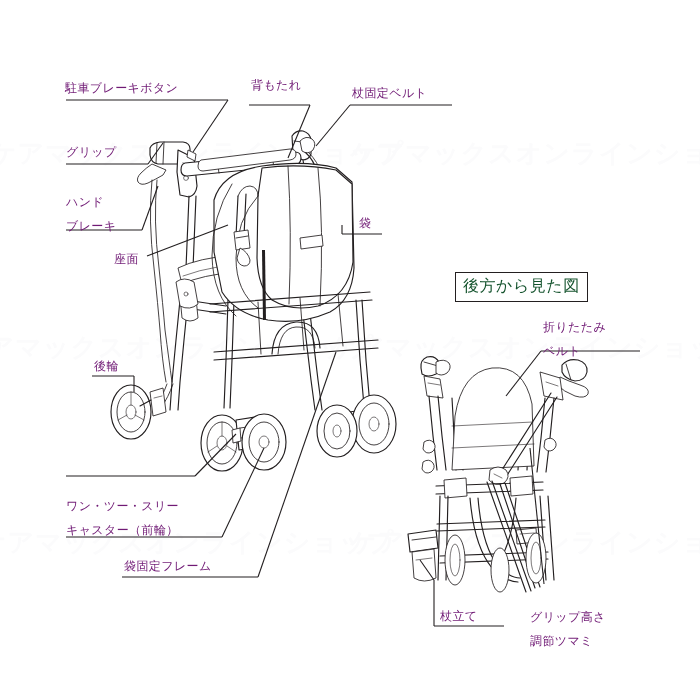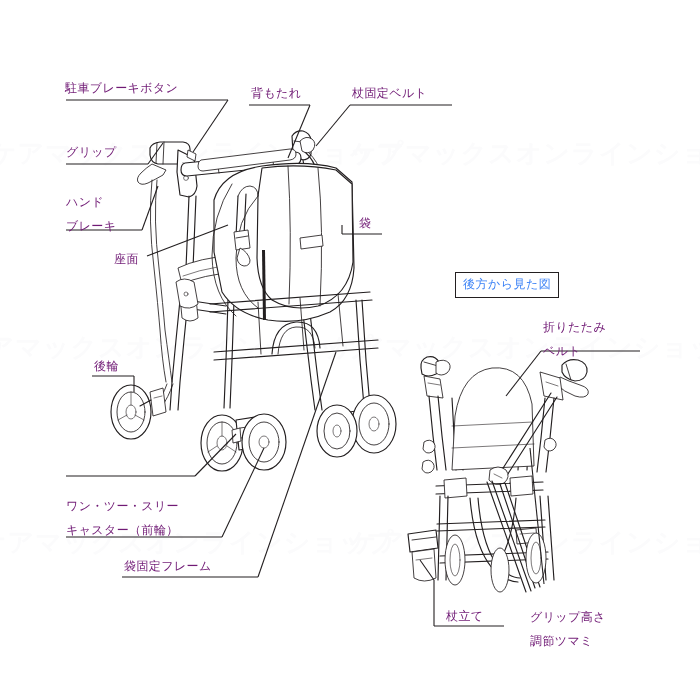--- a/index.html
+++ b/index.html
@@ -39,21 +39,21 @@
     font-family:"DejaVu Sans","Liberation Sans",sans-serif;
     font-size:12px;line-height:19px;color:#701a75;
     letter-spacing:0.4px;
   }
   .lbl.two{line-height:24px;}
   .boxlbl{
     position:absolute;z-index:4;white-space:nowrap;
     border:1.4px solid #231f20;background:#fff;
     padding:3px 7px 4px 7px;
     font-family:Liberation Mono, monospace;
-    font-size:12px;color:#3b82f6;letter-spacing:0.5px;
+    font-size:16px;color:#14532d;letter-spacing:0.5px;
   }
 </style>
 </head>
 <body>
 
 <div id="stage">
 
   <div class="wm-layer">
     <div class="wm r1" style="left:-10px;">ケアマックスオンラインショップ</div>
     <div class="wm r1" style="left:350px;">ケアマックスオンラインショップ</div>
@@ -376,33 +376,33 @@
 
       <path class="lead" d="M434 626 L504 626"></path>
       <path class="lead" d="M434 626 L434 580"></path>
       <path class="lead" d="M434 580 L420 560"></path>
 
       <path class="lead" d="M544 584 L530 448"></path>
     </g>
   </svg>
 
   <div class="lbl" style="left:65px;top:79px;">駐車ブレーキボタン</div>
-  <div class="lbl" style="left:251px;top:84px;">背もたれ</div>
+  <div class="lbl" style="left:251px;top:76px;">背もたれ</div>
   <div class="lbl" style="left:352px;top:84px;">杖固定ベルト</div>
   <div class="lbl" style="left:66px;top:143px;">グリップ</div>
   <div class="lbl two" style="left:66px;top:190px;">ハンド
 ブレーキ</div>
   <div class="lbl" style="left:114px;top:250px;">座面</div>
   <div class="lbl" style="left:359px;top:214px;">袋</div>
   <div class="lbl" style="left:94px;top:357px;">後輪</div>
   <div class="lbl two" style="left:66px;top:494px;">ワン・ツー・スリー
 キャスター（前輪）</div>
   <div class="lbl" style="left:124px;top:557px;">袋固定フレーム</div>
 
   <div class="boxlbl" style="left:455px;top:272px;">後方から見た図</div>
 
   <div class="lbl two" style="left:543px;top:315px;">折りたたみ
 ベルト</div>
-  <div class="lbl" style="left:440px;top:607px;margin-left:6px;">杖立て</div>
+  <div class="lbl" style="left:440px;top:607px;">杖立て</div>
   <div class="lbl two" style="left:530px;top:605px;">グリップ高さ
 調節ツマミ</div>
 
 </div>
 
 </body></html>

